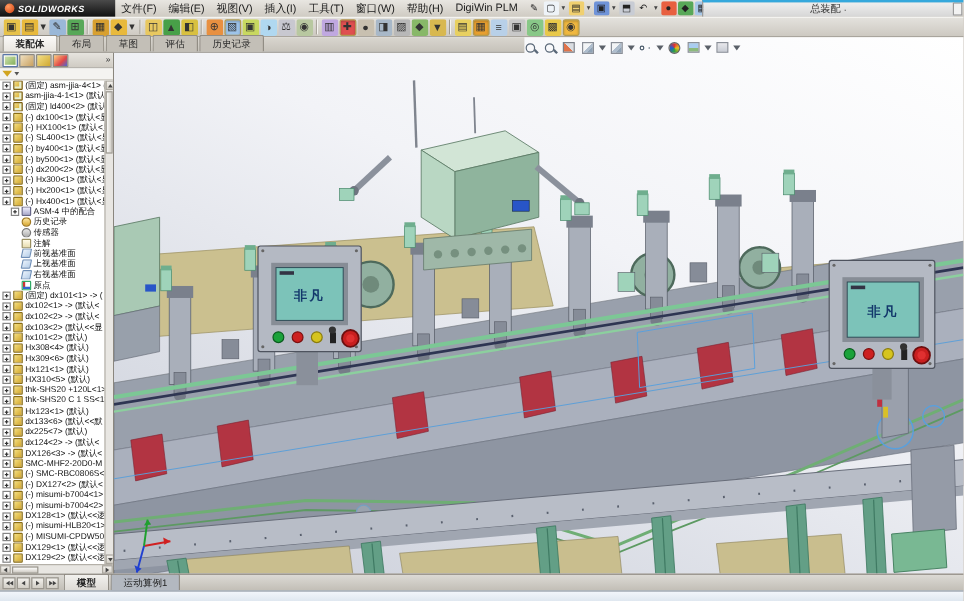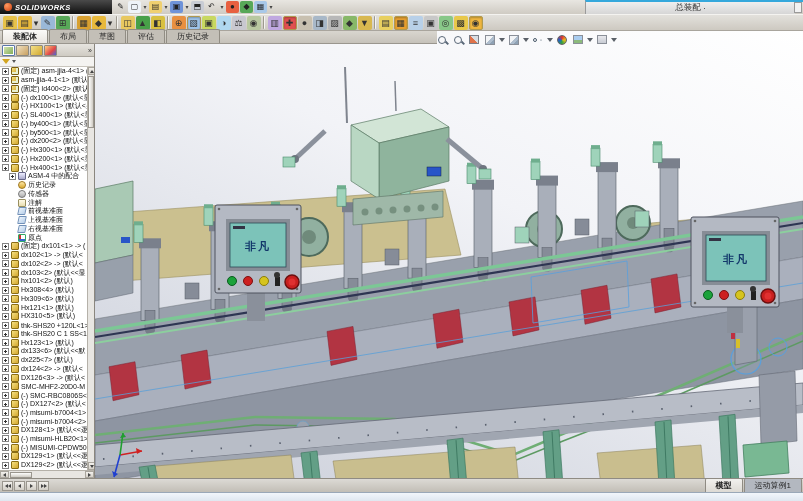--- a/index.html
+++ b/index.html
@@ -1,21 +1,21 @@
 <!DOCTYPE html>
 <html><head>
 <meta charset="utf-8">
 <style>
   * { box-sizing: border-box; margin:0; padding:0; }
   html,body { width:803px; height:501px; overflow:hidden; }
   body { font-family:"Liberation Sans","DejaVu Sans",sans-serif; position:relative; background:#d4d0c8; font-size:9px; color:#222; }
 
   
   .menubar { position:absolute; left:0; top:0; width:803px; height:14px; background:linear-gradient(#e8e6e1,#cfcbc3); display:flex; align-items:center; }
-  .logo { width:112px; height:14px; background:linear-gradient(#4a4a4a,#101010); display:flex; align-items:center; padding-left:4px; gap:3px; flex:none; }
+  .logo { width:96px; height:14px; background:linear-gradient(#4a4a4a,#101010); display:flex; align-items:center; padding-left:4px; gap:3px; flex:none; }
   .logo-ball { width:8px; height:8px; border-radius:50%; background:radial-gradient(circle at 35% 30%,#ff9a60,#d04010); flex:none; }
   .logo-text { color:#fff; font-size:7.5px; font-weight:bold; font-style:italic; letter-spacing:.4px; }
   .menus { display:flex; }
   .menu-item { padding:2px 5px; font-size:9px; color:#1a1a1a; cursor:default; }
   .qicons { display:flex; align-items:center; gap:1px; margin-left:2px; }
   .chip { display:inline-flex; align-items:center; justify-content:center; width:13px; height:12px; border:1px solid transparent; border-radius:2px; font-size:8px; line-height:1; }
   .car { width:6px; font-size:6px; color:#444; }
   .title-strip { position:absolute; left:585px; top:0; width:210px; height:14px; background:linear-gradient(#efefef,#d6d6d6); border-left:1px solid #9a9a9a; border-top:2px solid #35a8dc; display:flex; align-items:center; justify-content:center; font-size:8.5px; color:#333; }
   .win-frag { position:absolute; left:794px; top:2px; width:8px; height:11px; background:#f2f2f2; border:1px solid #9a9a9a; }
   .top-blue-right { position:absolute; left:795px; top:0; width:8px; height:2px; background:#35a8dc; }
@@ -84,37 +84,48 @@
   .tri-dn { width:0; height:0; border-left:2px solid transparent; border-right:2px solid transparent; border-top:3px solid #444; }
   .tri-lf { width:0; height:0; border-top:2px solid transparent; border-bottom:2px solid transparent; border-right:3px solid #444; }
   .tri-rt { width:0; height:0; border-top:2px solid transparent; border-bottom:2px solid transparent; border-left:3px solid #444; }
   .vs-thumb { position:absolute; left:0; top:9px; width:6px; height:52px; background:linear-gradient(90deg,#fdfdfc,#cfcbc3); border:1px solid #9a968e; }
   .hscroll { height:8px; background:#e8e6e2; border-top:1px solid #b5b1a9; display:flex; align-items:center; flex:none; position:relative; }
   .hs-btn { width:9px; height:7px; background:linear-gradient(#f4f2ee,#d4d0c8); border:1px solid #a9a59d; display:flex; align-items:center; justify-content:center; }
   .hs-btn.right { position:absolute; right:0; }
   .hs-thumb { position:absolute; left:10px; width:22px; height:6px; background:linear-gradient(#fdfdfc,#cfcbc3); border:1px solid #9a968e; }
 
   
-  .bottomtabs { position:absolute; left:0; top:478px; width:803px; height:14px; background:linear-gradient(#dcdad5,#c2beb6); border-top:1px solid #8f8b83; display:flex; align-items:flex-end; padding-left:2px; z-index:6;justify-content:space-between; }
+  .bottomtabs { position:absolute; left:0; top:478px; width:803px; height:14px; background:linear-gradient(#dcdad5,#c2beb6); border-top:1px solid #8f8b83; display:flex; align-items:flex-end; padding-left:2px; z-index:6; }
   .bt-nav { display:flex; gap:1px; margin-right:4px; margin-bottom:1px; }
   .bt-btn { width:11px; height:10px; background:linear-gradient(#f2f0ec,#d2cec6); border:1px solid #9a968e; display:flex; align-items:center; justify-content:center; gap:0; }
   .doc-tab { padding:1px 10px 1px; font-size:8px; border:1px solid #8f8b83; border-bottom:none; background:#b3b8c0; color:#222; margin-right:1px; border-radius:2px 2px 0 0; }
   .doc-tab.active { background:linear-gradient(#f2f1ee,#dddad4); font-weight:bold; }
 
   
   .statusbar { position:absolute; left:0; top:492px; width:803px; height:9px; background:linear-gradient(#f2f6fb,#dfe7f0); border-top:1px solid #9aa8b8; z-index:6; font-size:7px; color:#567; padding-left:6px; }
 </style>
 </head>
 <body>
 
 <div class="menubar">
   <div class="logo">
     <span class="logo-ball"></span>
     <span class="logo-text">SOLIDWORKS</span>
   </div>
+  <div class="menus">
+
+  <span class="menu-item">文件(F)</span>
+      <span class="menu-item">编辑(E)</span>
+      <span class="menu-item">视图(V)</span>
+      <span class="menu-item">插入(I)</span>
+      <span class="menu-item">工具(T)</span>
+      <span class="menu-item">窗口(W)</span>
+      <span class="menu-item">帮助(H)</span>
+      <span class="menu-item">DigiWin PLM</span>
+    </div>
   <div class="qicons">
 
   <span class="chip" style="background: transparent;">
         <i style="font-style:normal">✎</i>
       </span>
       <span class="chip" style="background: rgb(238, 243, 248);">
         <i style="font-style:normal">▢</i>
       </span>
       <span class="chip car">
         <i style="font-style:normal">▾</i>

